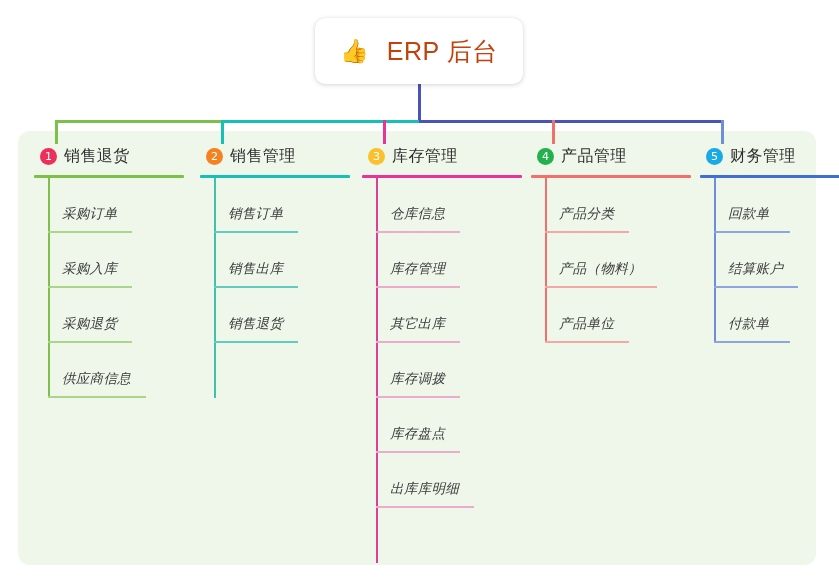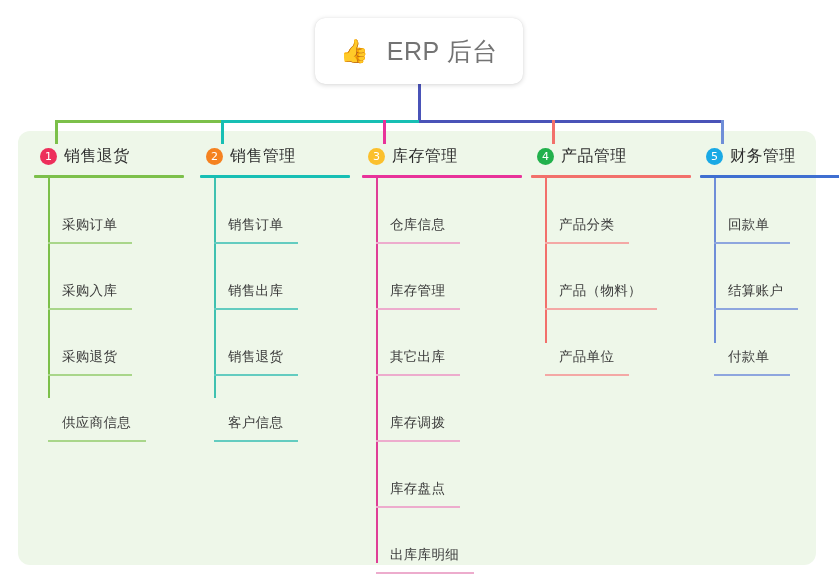--- a/index.html
+++ b/index.html
@@ -33,21 +33,21 @@
     box-sizing: border-box;
     z-index: 6;
   }
   #root-node .root-emoji {
     font-size: 23px;
     line-height: 1;
     display: block;
   }
   #root-node .root-title {
     font-size: 25px;
-    color: #737373;
+    color: #c2410c;
     letter-spacing: 0.5px;
     white-space: nowrap;
     margin-left: 8px;
   }
 
   
   .conn {
     position: absolute;
     z-index: 3;
   }
@@ -106,22 +106,23 @@
     margin-top: 0;
   }
   .items .stem {
     position: absolute;
     left: 14px;
     top: 0;
     width: 2px;
   }
   .item {
     position: relative;
-    height: 66px;
+    height: 55px;
     box-sizing: border-box;
+    font-style: italic;
   }
   .item .item-label {
     position: absolute;
     left: 28px;
     bottom: 10px;
     font-size: 13.5px;
     color: #3a3a3a;
     white-space: nowrap;
     letter-spacing: 0.3px;
   }
@@ -194,24 +195,20 @@
           <div class="item-rule" style="background: rgb(99, 204, 192); width: 84px;"></div>
         </div>
         <div class="item">
           <span class="item-label">销售出库</span>
           <div class="item-rule" style="background: rgb(99, 204, 192); width: 84px;"></div>
         </div>
         <div class="item">
           <span class="item-label">销售退货</span>
           <div class="item-rule" style="background: rgb(99, 204, 192); width: 84px;"></div>
         </div>
-        <div class="item">
-          <span class="item-label">客户信息</span>
-          <div class="item-rule" style="background: rgb(99, 204, 192); width: 84px;"></div>
-        </div>
       </div>
     </div>
     <div class="column" style="left: 362px; width: 160px;">
       <div class="col-header">
         <span class="col-badge" style="background: rgb(251, 192, 45);">3</span>
         <span class="col-title">库存管理</span>
       </div>
       <div class="col-rule" style="background: rgb(232, 51, 154); width: 160px;"></div>
       <div class="items">
         <div class="stem" style="background: rgb(223, 62, 150); height: 385px;"></div>

